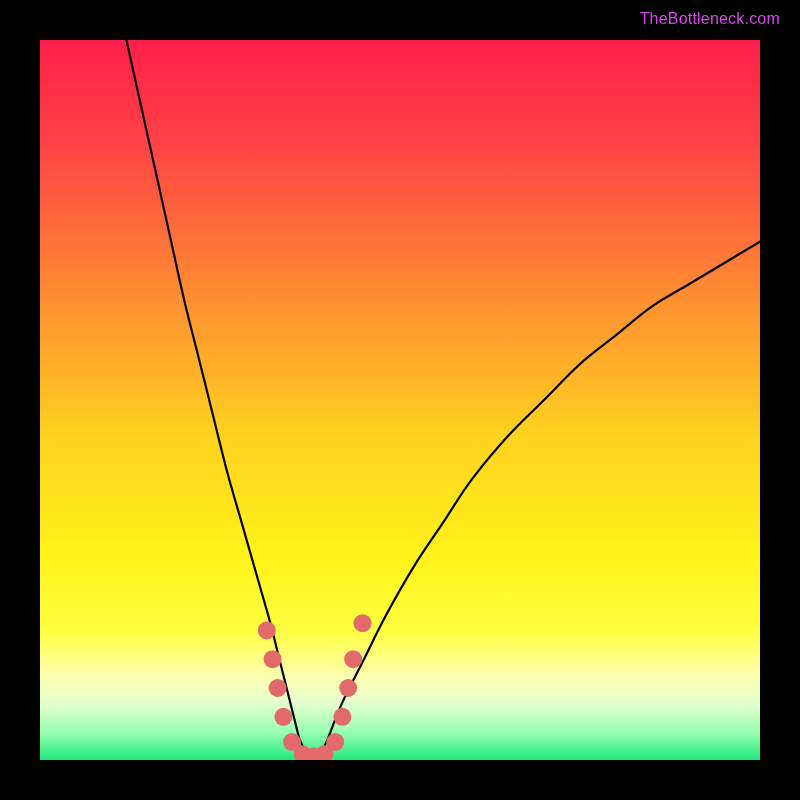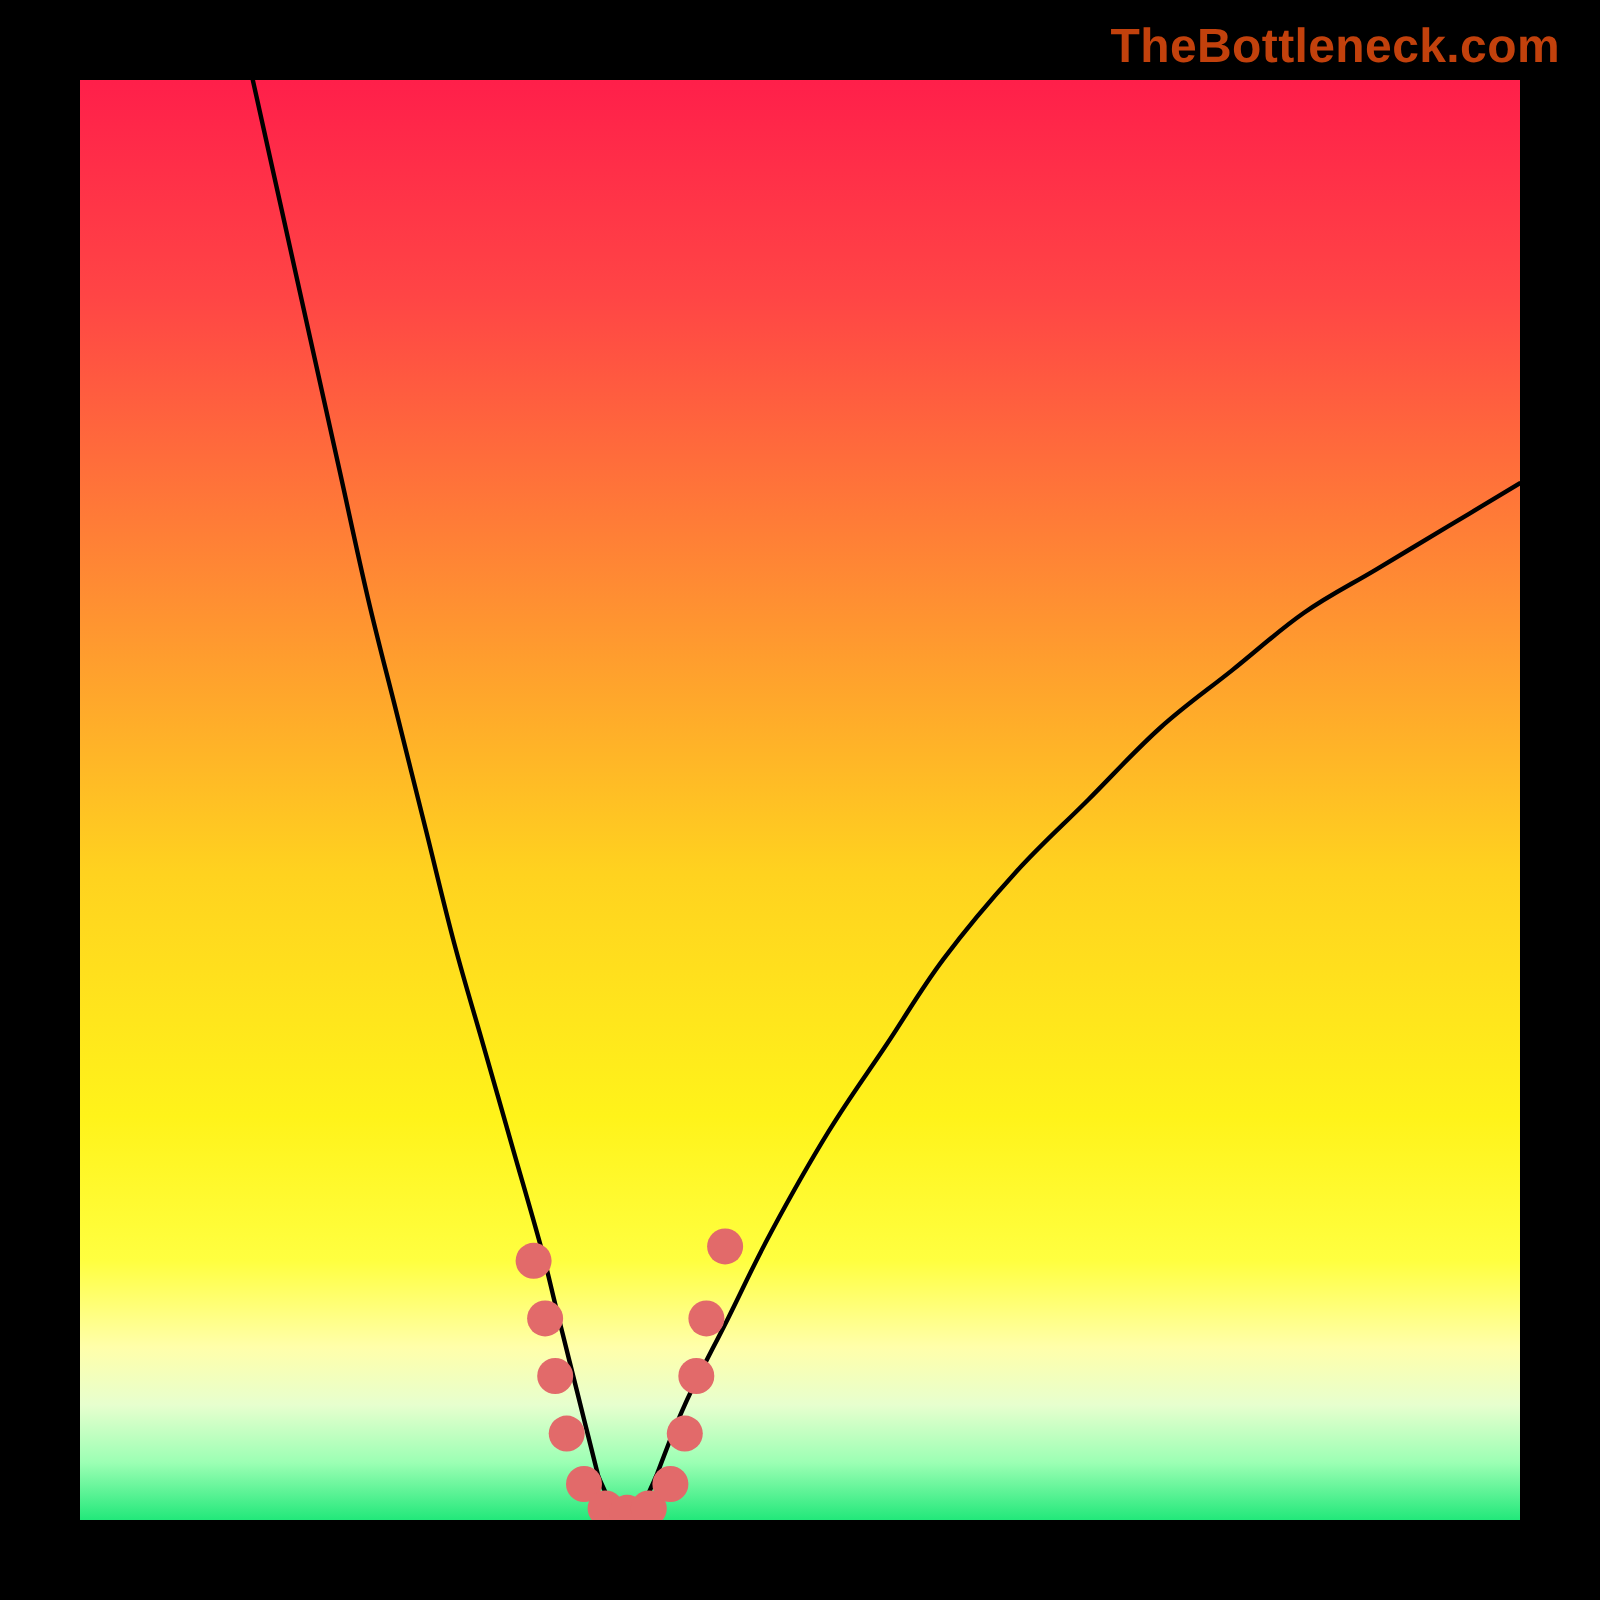--- a/index.html
+++ b/index.html
@@ -33,23 +33,23 @@
     position: absolute;
     left: 0; top: 0;
     width: 720px;
     height: 720px;
     pointer-events: none;
   }
   .watermark {
     position: absolute;
     top: 10px;
     right: 20px;
-    color: #c2410c;
-    font-size: 24px;
-    font-weight: 700;
+    color: #d946ef;
+    font-size: 16px;
+    font-weight: 400;
     letter-spacing: 0.2px;
     user-select: none;
   }
 </style>
 </head>
 <body>
 
 <div class="frame">
 
   <div class="watermark">TheBottleneck.com</div>

